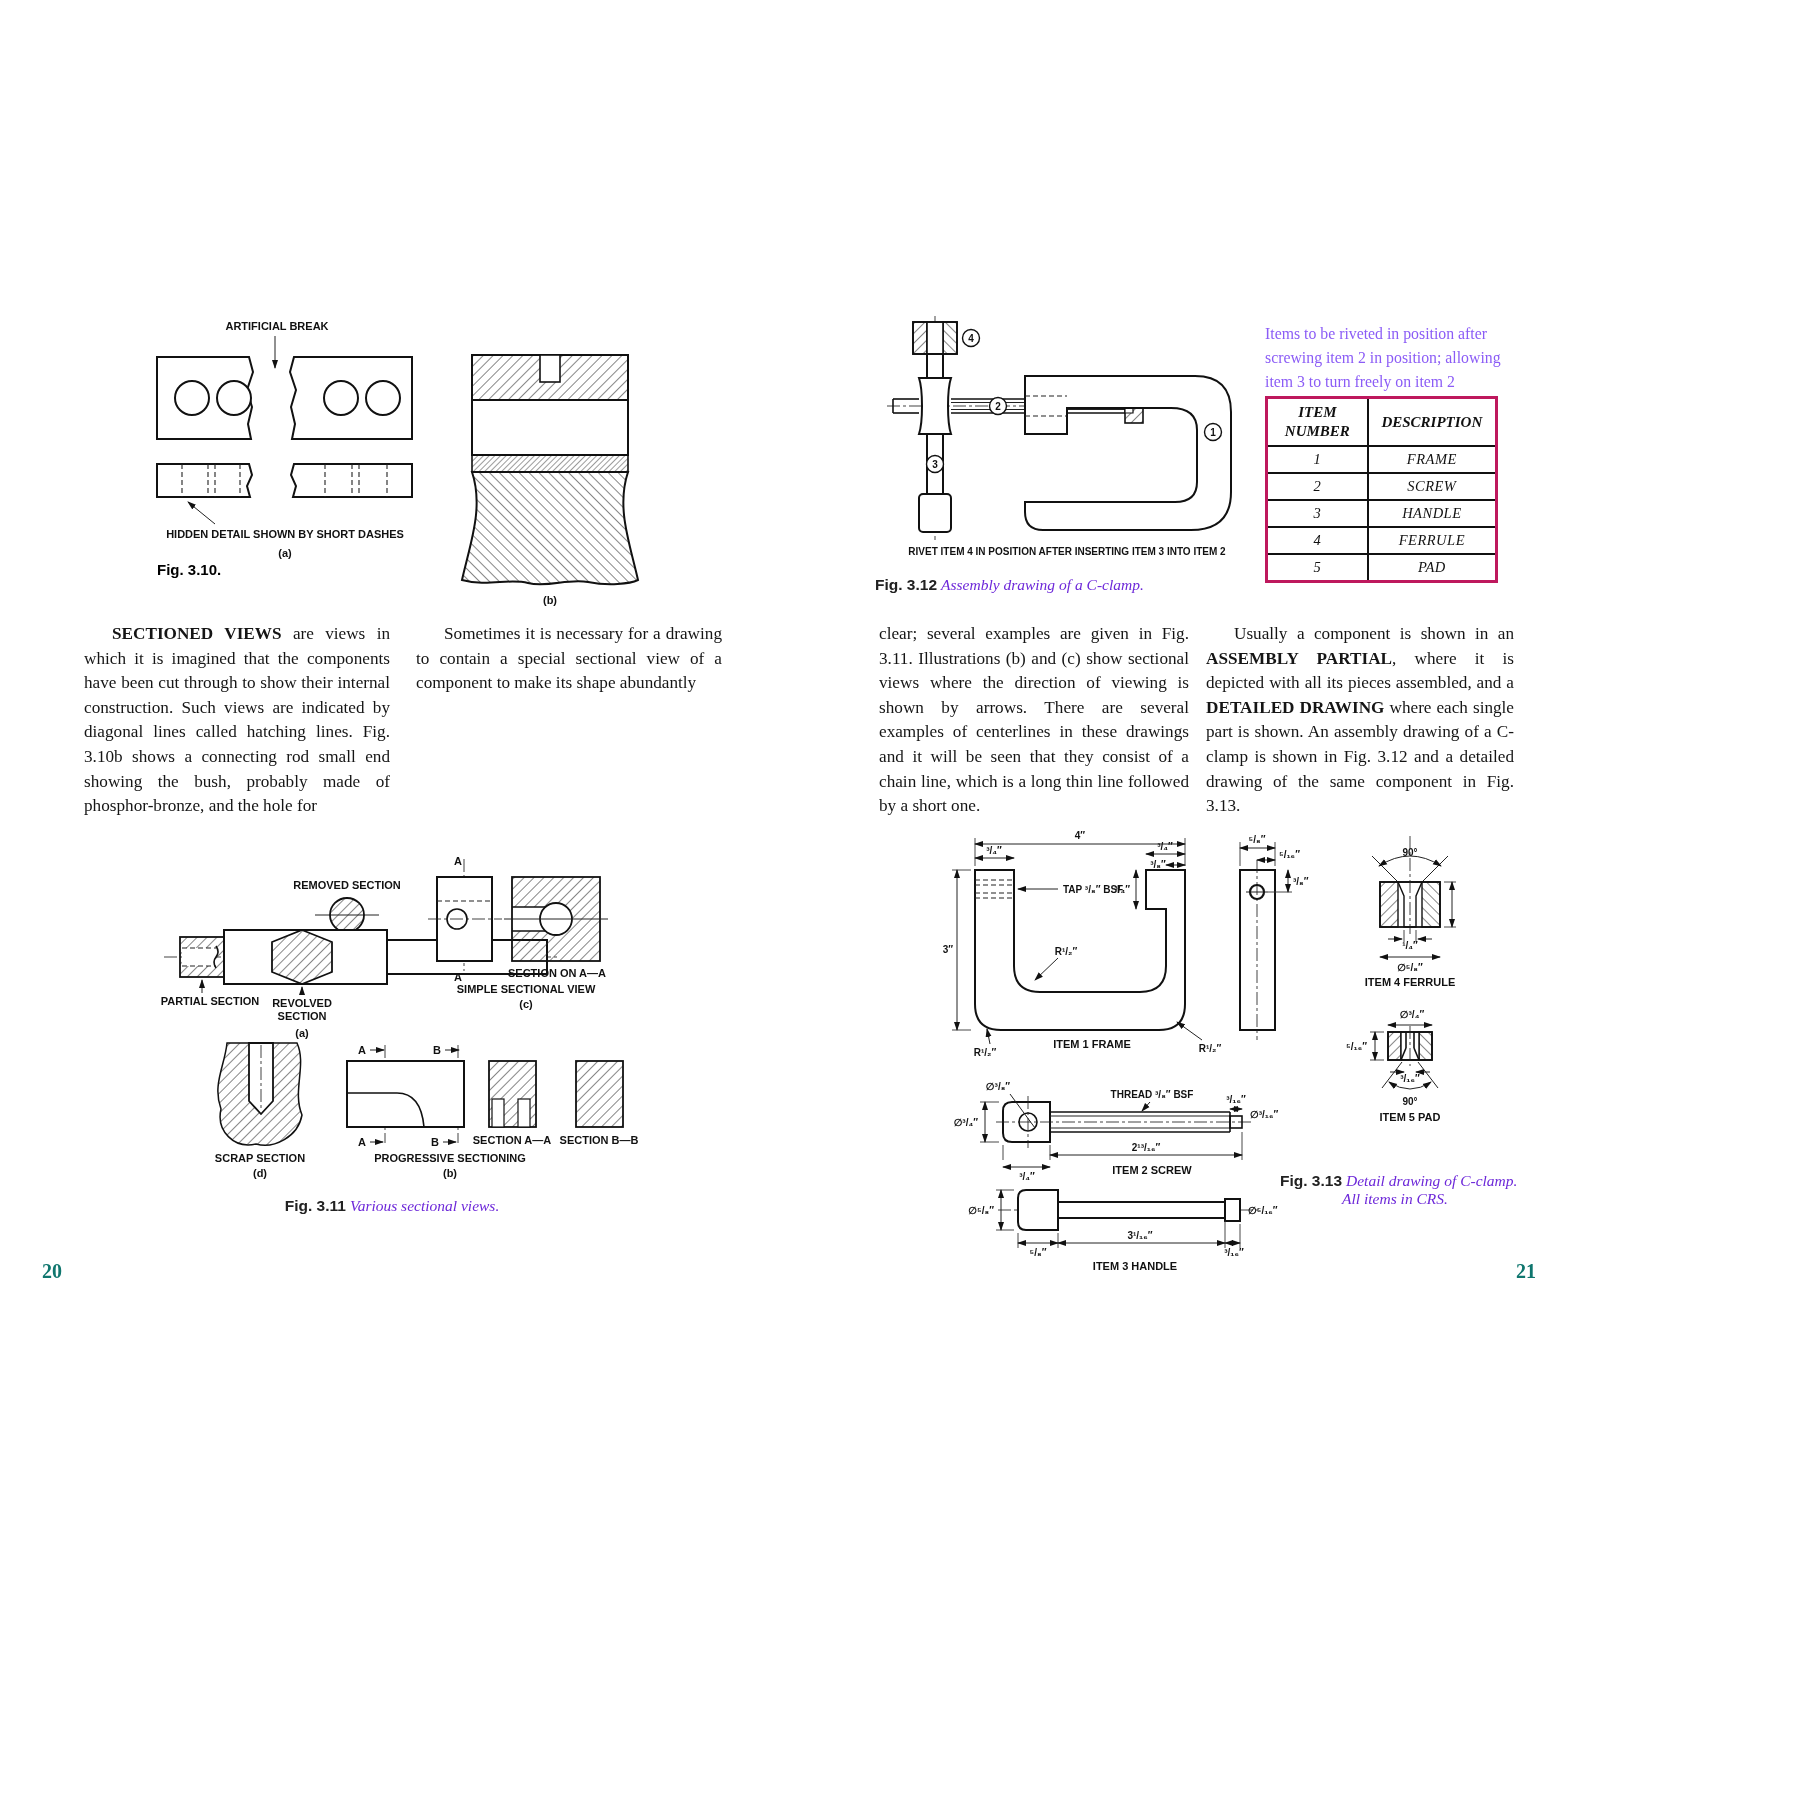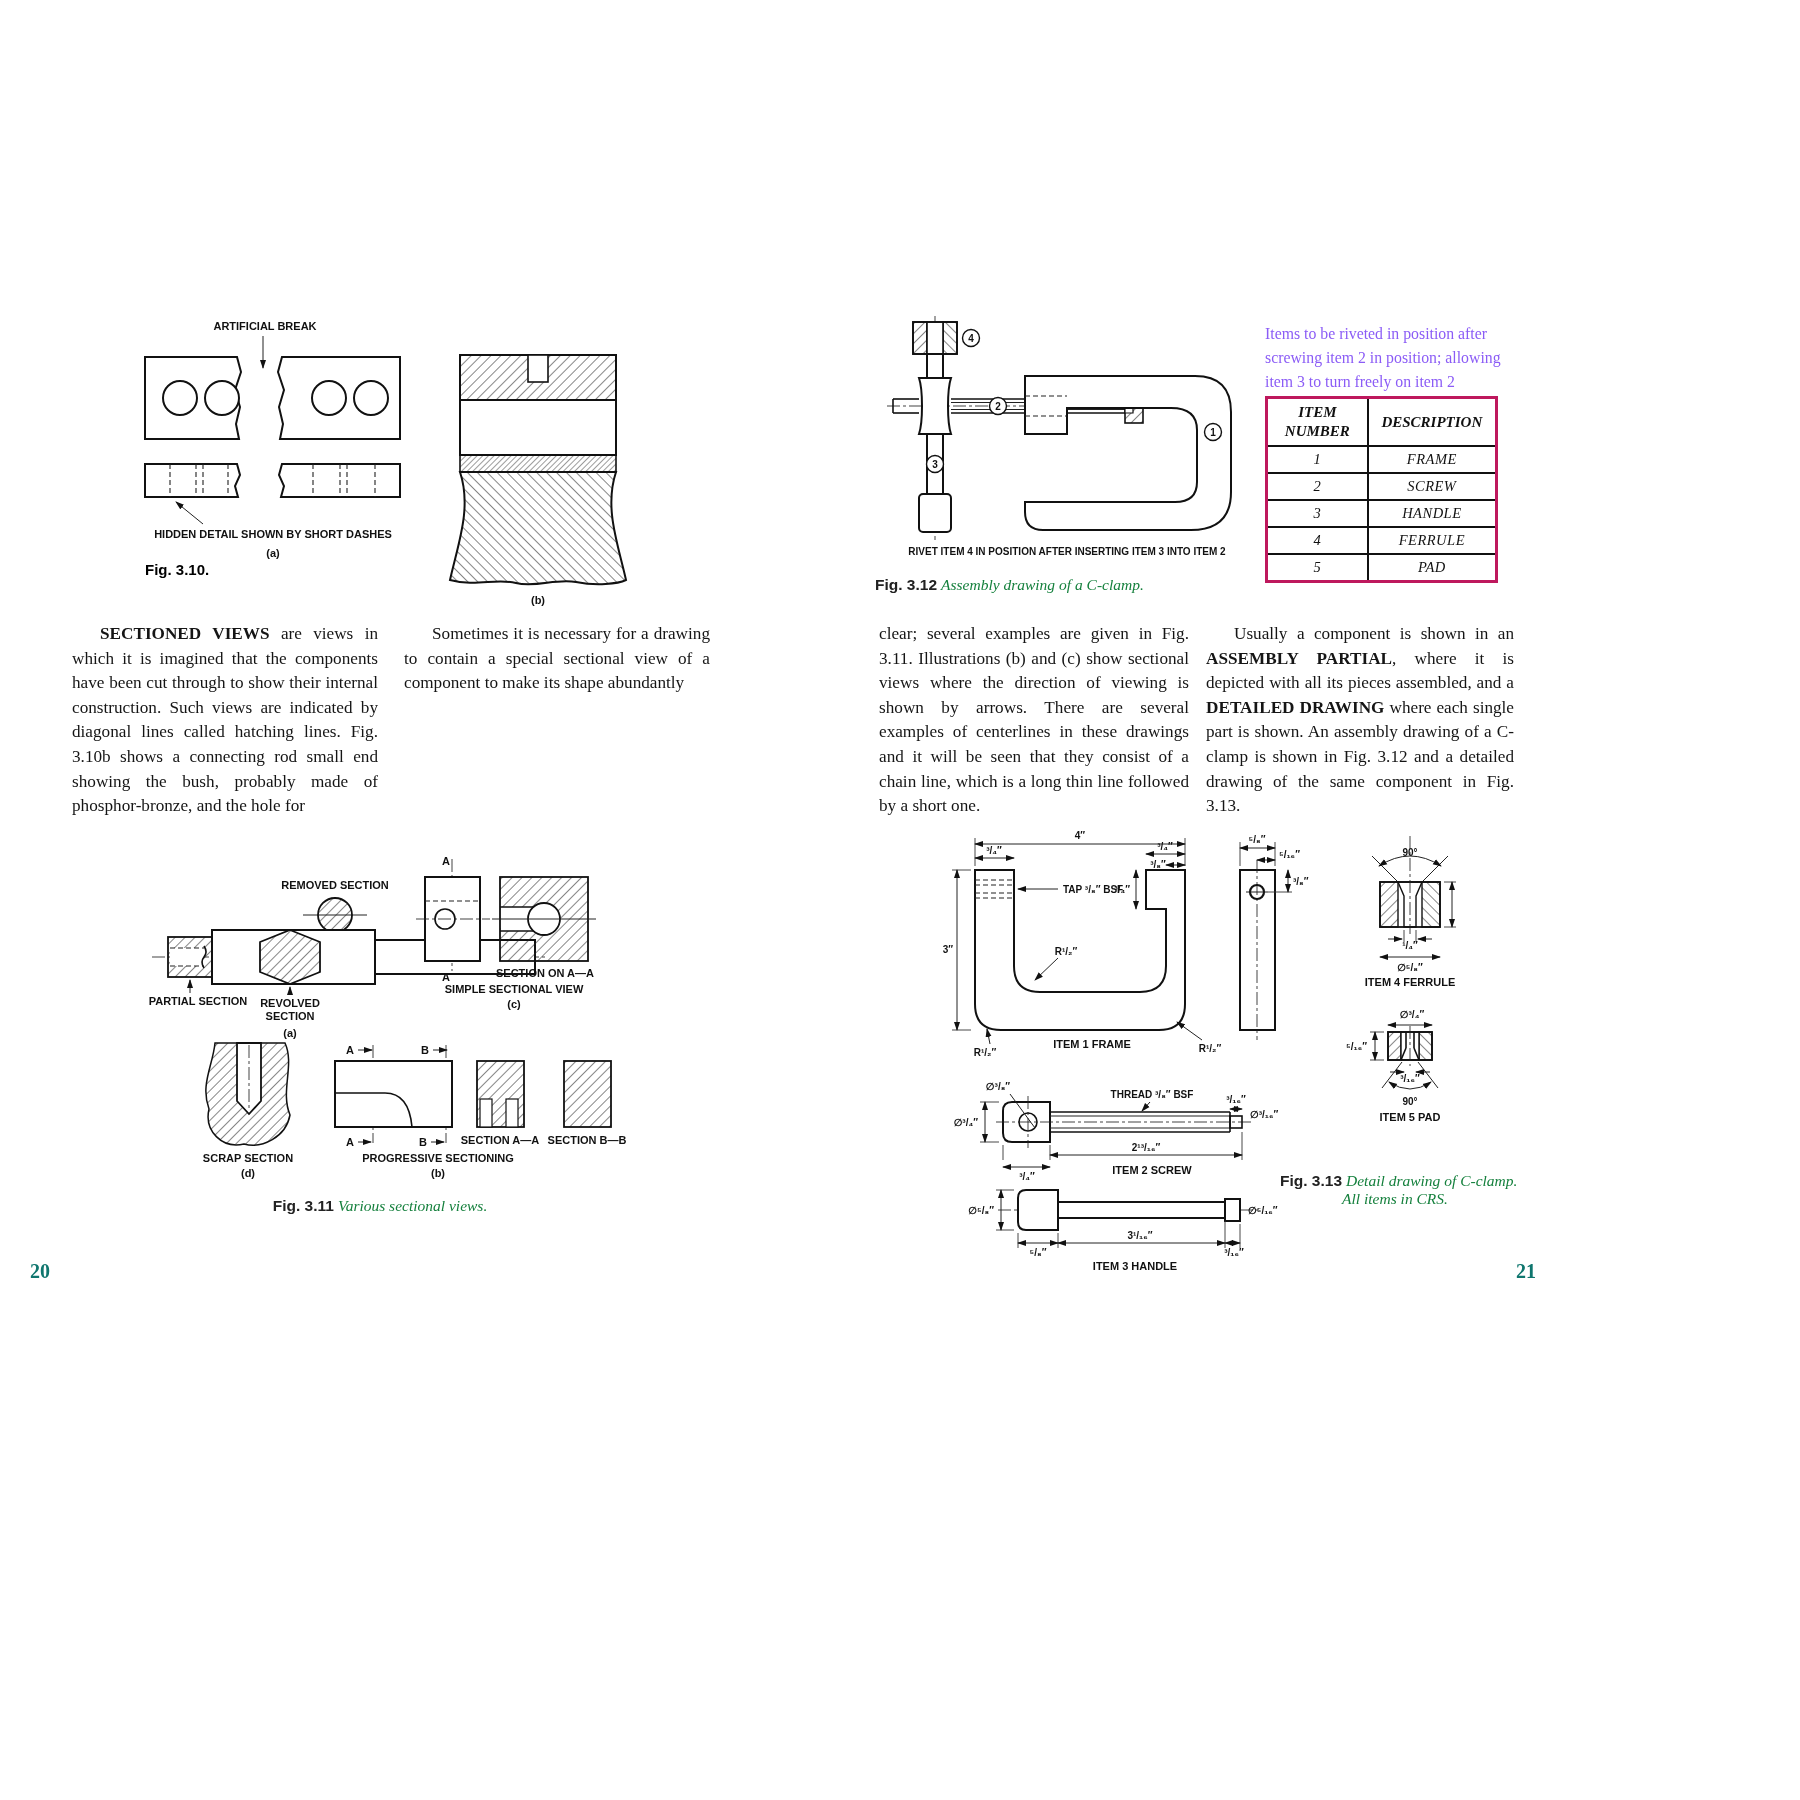--- a/index.html
+++ b/index.html
@@ -5,21 +5,21 @@
   html,body{margin:0;padding:0;background:#e8e8e8;}
   #spread{position:relative;width:1800px;height:1800px;background:#ffffff;color:#111;
           font-family:"Liberation Serif",serif;overflow:hidden;}
   .abs{position:absolute;}
   .body-col{width:306px;font-size:17.2px;line-height:24.6px;text-align:justify;color:#151515;margin-left:9px;}
   .body-col p{margin:0;}
   .indent{text-indent:28px;}
   .blead{font-weight:bold;}
   .pagenum{font:bold 20px "Liberation Serif",serif;color:#0f766e;}
   .capfig{font:bold 15.5px "Liberation Sans",sans-serif;color:#222;text-align:center;}
-  .capit{font-style:italic;font-family:"Liberation Serif",serif;font-size:15.5px;color:#15803d;}
+  .capit{font-style:italic;font-family:"Liberation Serif",serif;font-size:15.5px;color:#6d28d9;}
   .note-text{width:238px;font-size:15.8px;line-height:1.52;color:#8b5cf6;}
   
   table.parts{border-collapse:collapse;width:233px;table-layout:fixed;background:#fff;}
   table.parts th,table.parts td{border:2px solid #111;font-family:"Liberation Serif",serif;
      text-align:center;padding:1px 2px;}
   table.parts{border:3px solid #be185d;font-style:italic;}
   table.parts th{font-size:15px;font-weight:bold;height:44px;line-height:1.25;}
   table.parts td{font-size:14.5px;height:23px;letter-spacing:.5px;}
   
   svg{overflow:visible;}
@@ -51,21 +51,21 @@
       <line x1="0" y1="0" x2="0" y2="4" stroke="#222" stroke-width=".9"></line>
     </pattern>
     <marker id="arr" markerUnits="userSpaceOnUse" markerWidth="9" markerHeight="7" refX="8" refY="3" orient="auto-start-reverse" viewBox="0 0 9 6">
       <path d="M0,0L9,3L0,6Z" fill="#111"></path>
     </marker>
   </defs>
 </svg>
 
 <div id="spread">
 
-  <div class="abs" style="left:0;top:0;width:780px;height:1800px;">
+  <div class="abs" style="left:12px;top:0;width:780px;height:1800px;">
 
     <svg class="abs" style="left:128px;top:312px;" width="525" height="300" viewBox="0 0 525 300">
       <text class="lbl" x="137" y="18">ARTIFICIAL BREAK</text>
       <line class="thin" x1="135" y1="24" x2="135" y2="56" marker-end="url(#arr)"></line>
 
       <polygon class="ol" points="17,45 109,45 113,60 107,78 112,95 108,112 111,127 17,127"></polygon>
       <circle class="ol" cx="52" cy="86" r="17"></circle>
       <circle class="ol" cx="94" cy="86" r="17"></circle>
       <polygon class="ol" points="272,45 154,45 150,60 156,78 151,95 155,112 152,127 272,127"></polygon>
       <circle class="ol" cx="201" cy="86" r="17"></circle>

